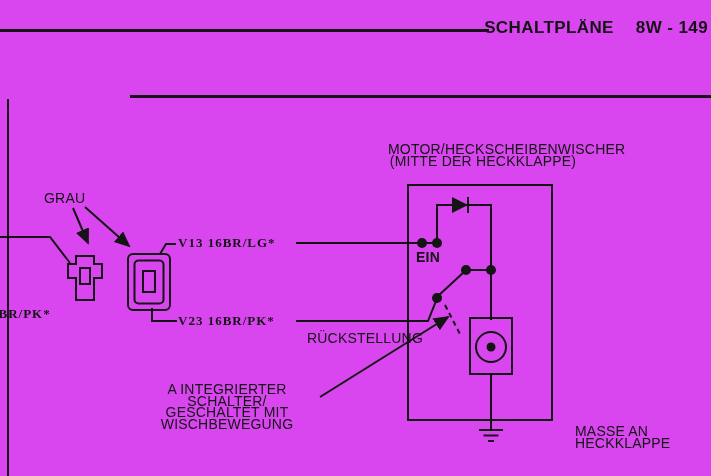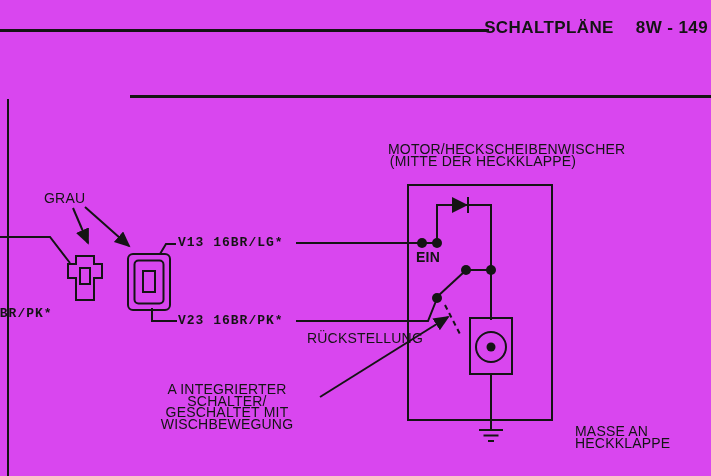--- a/index.html
+++ b/index.html
@@ -20,21 +20,21 @@
   }
   .header .pageno{margin-left:22px;}
   .small-label{
     position:absolute;
     font-size:14px;letter-spacing:.2px;line-height:11.5px;
     white-space:nowrap;
   }
   .small-label.center{text-align:center;white-space:normal;}
   .wire-label{
     position:absolute;
-    font-family:Liberation Mono, monospace;
+    font-family:Liberation Serif, serif;
     font-weight:700;font-size:13px;letter-spacing:1px;
     white-space:nowrap;
   }
   svg.diagram{position:absolute;left:0;top:0;}
   svg .stroke{stroke:#141414;fill:none;stroke-width:2;}
   svg .fill{fill:#141414;stroke:none;}
 </style>
 </head>
 <body>
 

